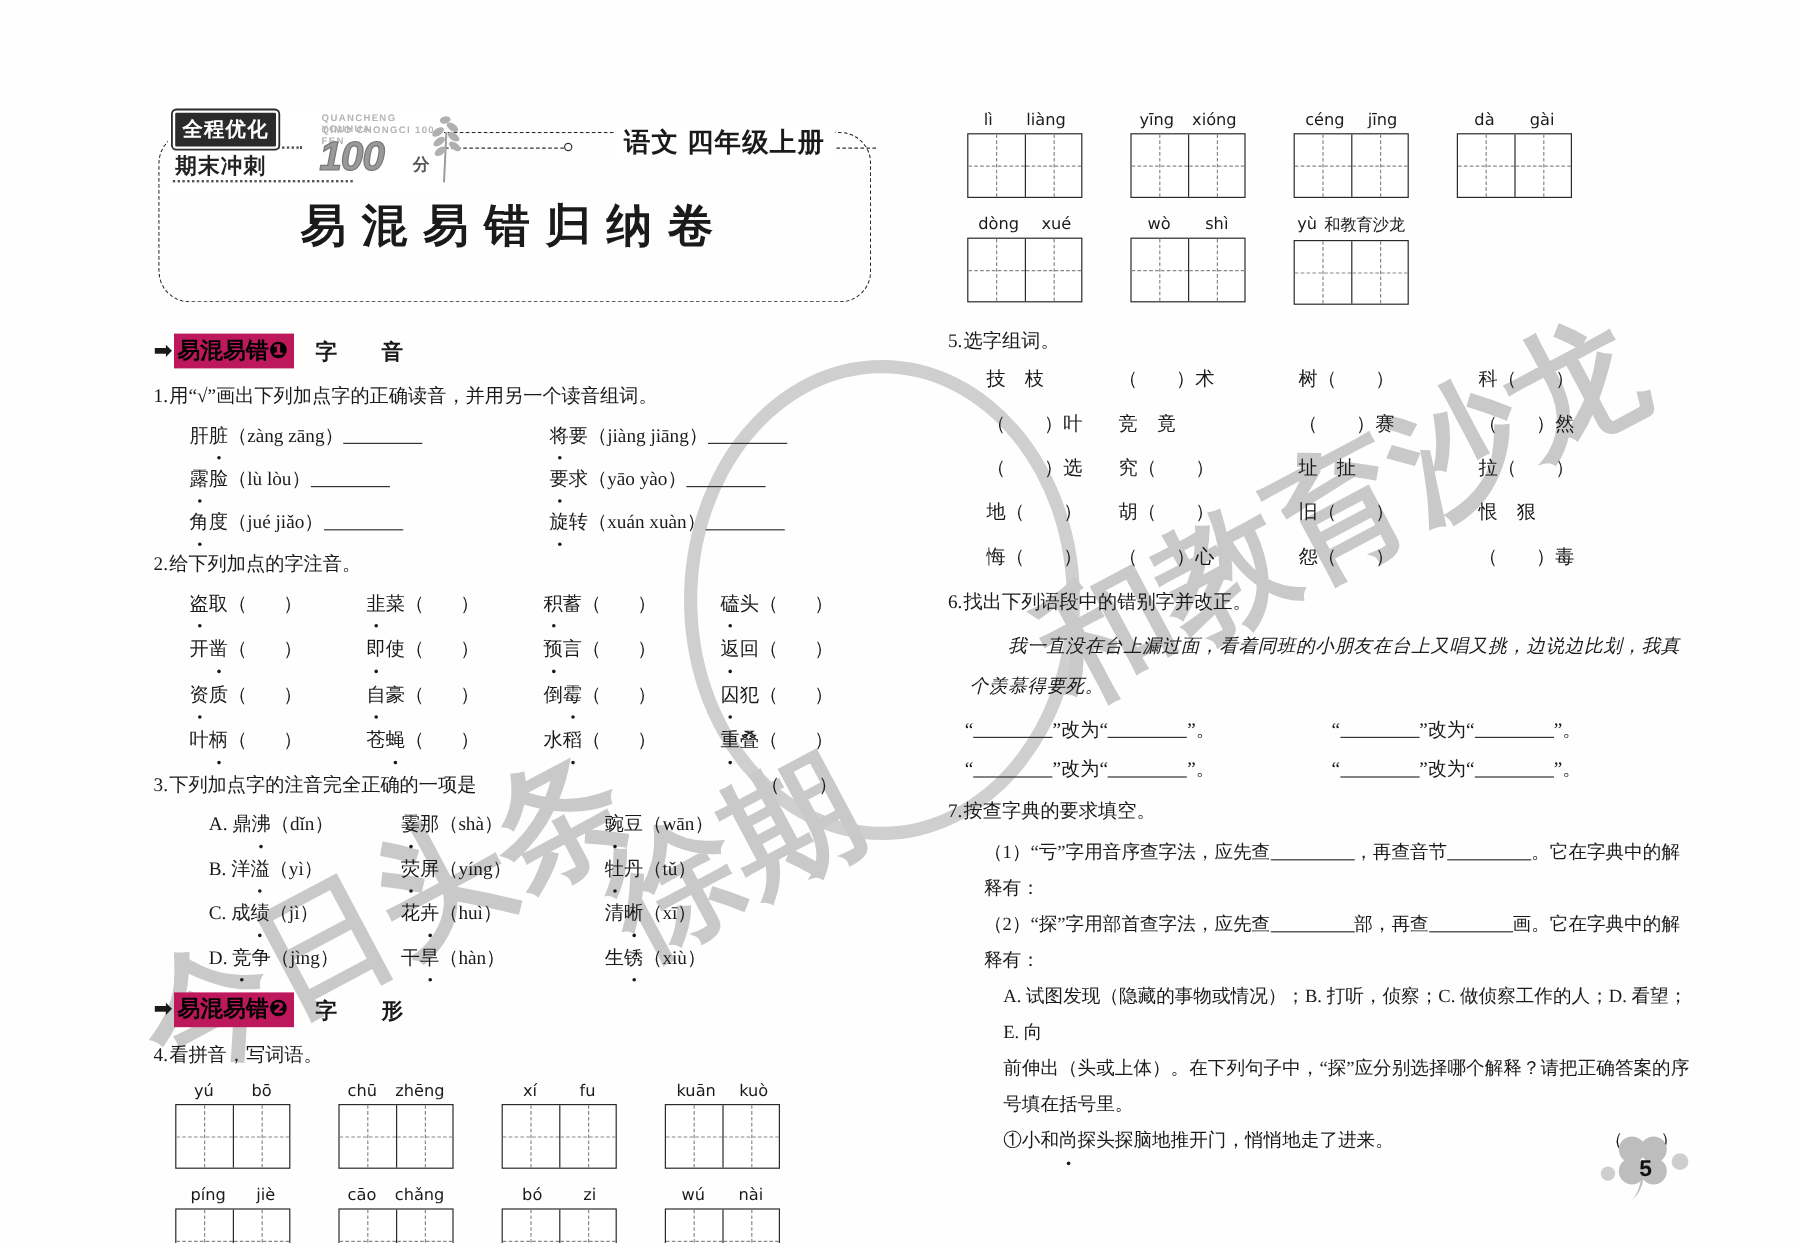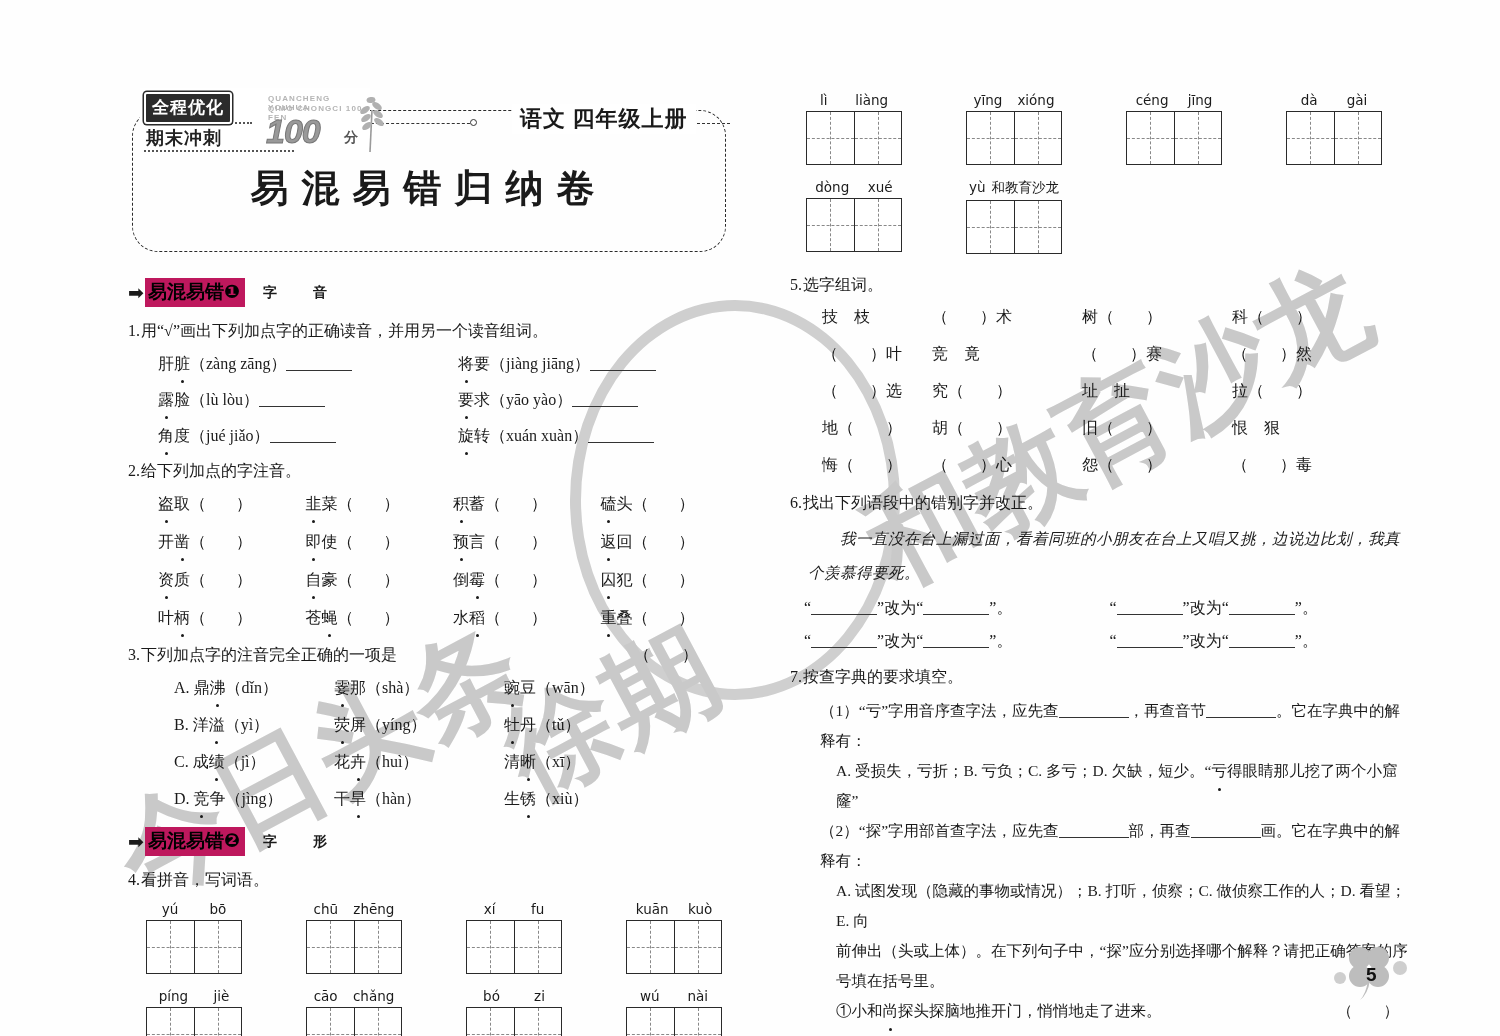--- a/index.html
+++ b/index.html
@@ -121,21 +121,21 @@
   }
   .sec-tag {
     background:#be185d; color:#000;
     font-family:"Liberation Sans","DejaVu Sans",sans-serif;
     font-weight:bold; font-size:19px; letter-spacing:0px;
     padding:1px 5px 2px 3px;
   }
   .sec-title {
     margin-left:18px;
     font-family:"Liberation Sans","DejaVu Sans",sans-serif;
-    font-weight:bold; font-size:14px; letter-spacing:16px;
+    font-weight:bold; font-size:18px; letter-spacing:16px;
   }
 
   
   .q { font-size:16px; line-height:26px; margin:0 0 6px 0; }
   .q-num { margin-right:1px; }
   .indent1 { padding-left:30px; }
   .indent2 { padding-left:46px; }
 
   
   .dz { position:relative; display:inline-block; }
@@ -161,21 +161,21 @@
   .sp-sm { display:inline-block; width:30px; }
 
   
   .q3grid { display:grid; grid-template-columns:160px 170px 1fr; row-gap:9px; padding-left:46px; margin-top:5px;}
   .q3item { font-size:16px; line-height:28px; white-space:nowrap; }
   .q3head { position:relative; }
   .q3paren { position:absolute; right:50px; font-size:16px; }
 
   
   .grid-row { display:flex; gap:0; margin-top:4px; }
-  .grid-cellpair { margin-right:64px; }
+  .grid-cellpair { margin-right:40px; }
   .py-line {
     display:flex; width:96px; justify-content:space-around;
     font-family:"DejaVu Sans",sans-serif; font-size:13.5px;
     margin-bottom:3px; white-space:nowrap;
   }
   .py-line span { display:block; text-align:center; }
   .tzg {
     width:96px; height:54px;
     border:1.6px solid #2a2a2a;
     display:flex; position:relative; background:#fff;
@@ -477,20 +477,30 @@
               <span>dòng</span>
               <span>xué</span>
             </div>
             <div class="tzg">
               <div class="tzg-cell"></div>
               <div class="tzg-cell"></div>
             </div>
           </div>
           <div class="grid-cellpair">
             <div class="py-line">
+              <span>wò</span>
+              <span>shì</span>
+            </div>
+            <div class="tzg">
+              <div class="tzg-cell"></div>
+              <div class="tzg-cell"></div>
+            </div>
+          </div>
+          <div class="grid-cellpair">
+            <div class="py-line">
               <span>yù</span>
               <span>和教育沙龙</span>
             </div>
             <div class="tzg">
               <div class="tzg-cell"></div>
               <div class="tzg-cell"></div>
             </div>
           </div>
         </div>
       </div>
@@ -532,21 +542,20 @@
         <div class="q6line">“<span class="blank bl-66"></span>”改为“<span class="blank bl-66"></span>”。</div>
       </div>
 
     <div class="q" style="margin-top:12px;">
       <span class="q-num">7.</span><span>按查字典的要求填空。</span>
     </div>
 
     <div class="q7line indent1">
       <span>（1）</span><span>“亏”字用音序查字法，应先查</span><span class="blank bl-70"></span><span>，再查音节</span><span class="blank bl-70"></span><span>。它在字典中的解释有：</span>
     </div>
-    <div class="q7line indent2">A.&nbsp;受损失，亏折；B.&nbsp;亏负；C.&nbsp;多亏；D.&nbsp;欠缺，短少。“<span class="dz">亏</span>得眼睛那儿挖了两个小窟窿”</div>
 
     <div class="q7line indent1">
       <span>（2）</span><span>“探”字用部首查字法，应先查</span><span class="blank bl-70"></span><span>部，再查</span><span class="blank bl-70"></span><span>画。它在字典中的解释有：</span>
     </div>
     <div class="q7line indent2">A. 试图发现（隐藏的事物或情况）；B. 打听，侦察；C. 做侦察工作的人；D. 看望；E. 向</div>
     <div class="q7line indent2">前伸出（头或上体）。在下列句子中，“探”应分别选择哪个解释？请把正确答案的序</div>
     <div class="q7line indent2">号填在括号里。</div>
 
     <div id="q7-sentences">
         <div class="q7sent"><span>①小和<span class="dz">尚</span>探头探脑地推开门，悄悄地走了进来。</span><span class="q7paren">（　　）</span></div>

